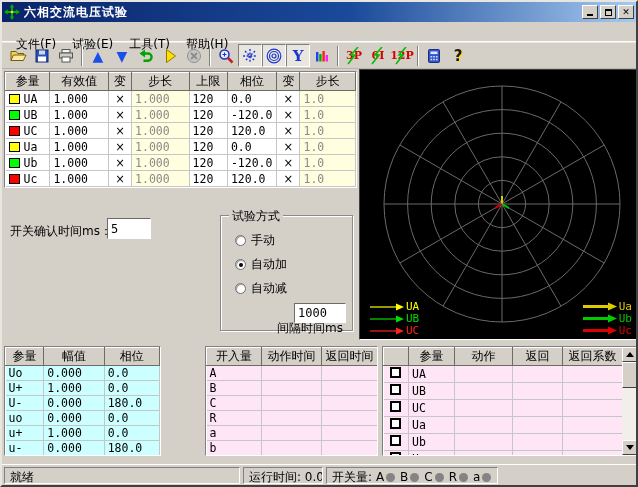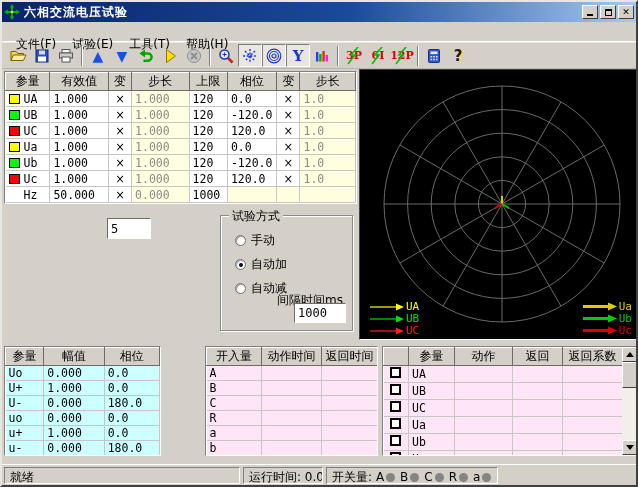--- a/index.html
+++ b/index.html
@@ -330,30 +330,20 @@
           </tr>
           <tr>
             <td><span class="swatch" style="background: rgb(255, 0, 0);"></span><span>Uc</span></td>
             <td>1.000</td>
             <td class="c-x">×</td>
             <td class="c-step">1.000</td>
             <td>120</td>
             <td>120.0</td>
             <td class="c-x">×</td>
             <td class="c-step">1.0</td>
-          </tr>
-          <tr class="no-swatch">
-            <td><span class="swatch"></span><span>Hz</span></td>
-            <td>50.000</td>
-            <td class="c-x">×</td>
-            <td class="c-step">0.000</td>
-            <td>1000</td>
-            <td class="c-step"></td>
-            <td class="c-step"></td>
-            <td class="c-step"></td>
           </tr>
         </tbody>
       </table>
     </div>
 
     <div class="chart">
       <svg width="278" height="269" viewBox="0 0 278 269">
         <g fill="none" stroke="#6a6a6a" stroke-width="1">
           <circle cx="142" cy="134" r="23.6"></circle>
             <circle cx="142" cy="134" r="47.2"></circle>
@@ -417,38 +407,39 @@
         <div class="li" style="color: rgb(221, 0, 0);">
           <svg width="34" height="9">
               <line x1="0" y1="4.5" x2="26" y2="4.5" stroke="currentColor" stroke-width="3"></line>
               <path d="M34 4.5 L25 0.5 L25 8.5 Z" fill="currentColor"></path>
             </svg>
           <span>Uc</span>
         </div>
       </div>
     </div>
 
+    <span class="lbl" style="left:8px; top:154px;">开关确认时间ms：</span>
     <input class="field" style="left: 105px; top: 149px; width: 44px; height: 21px;" value="5">
 
 
     <div class="gbox" style="left:218px; top:146px; width:133px; height:116px;">
       <span class="gt">试验方式</span>
       <label class="radio-row" style="left:14px; top:16px;">
         <span class="radio" data-checked="false"></span>
         <span>手动</span>
       </label>
       <label class="radio-row" style="left:14px; top:40px;">
         <span class="radio" data-checked="true"></span>
         <span>自动加</span>
       </label>
       <label class="radio-row" style="left:14px; top:64px;">
         <span class="radio" data-checked="false"></span>
         <span>自动减</span>
       </label>
-      <span class="lbl" style="left:8px; top:76px;padding-left:48px;">间隔时间ms</span>
+      <span class="lbl" style="left:8px; top:104px;padding-left:48px;">间隔时间ms</span>
       <input class="field" style="left: 73px; top: 87px; width: 52px; height: 20px;" value="1000">
     </div>
 
     <div class="bwrap sunk" style="left:2px; width:157px; height:110px;">
       <table class="seq-tbl">
         <colgroup>
             <col style="width:38px">
             <col style="width:60px">
             <col style="width:55px">
           </colgroup>

